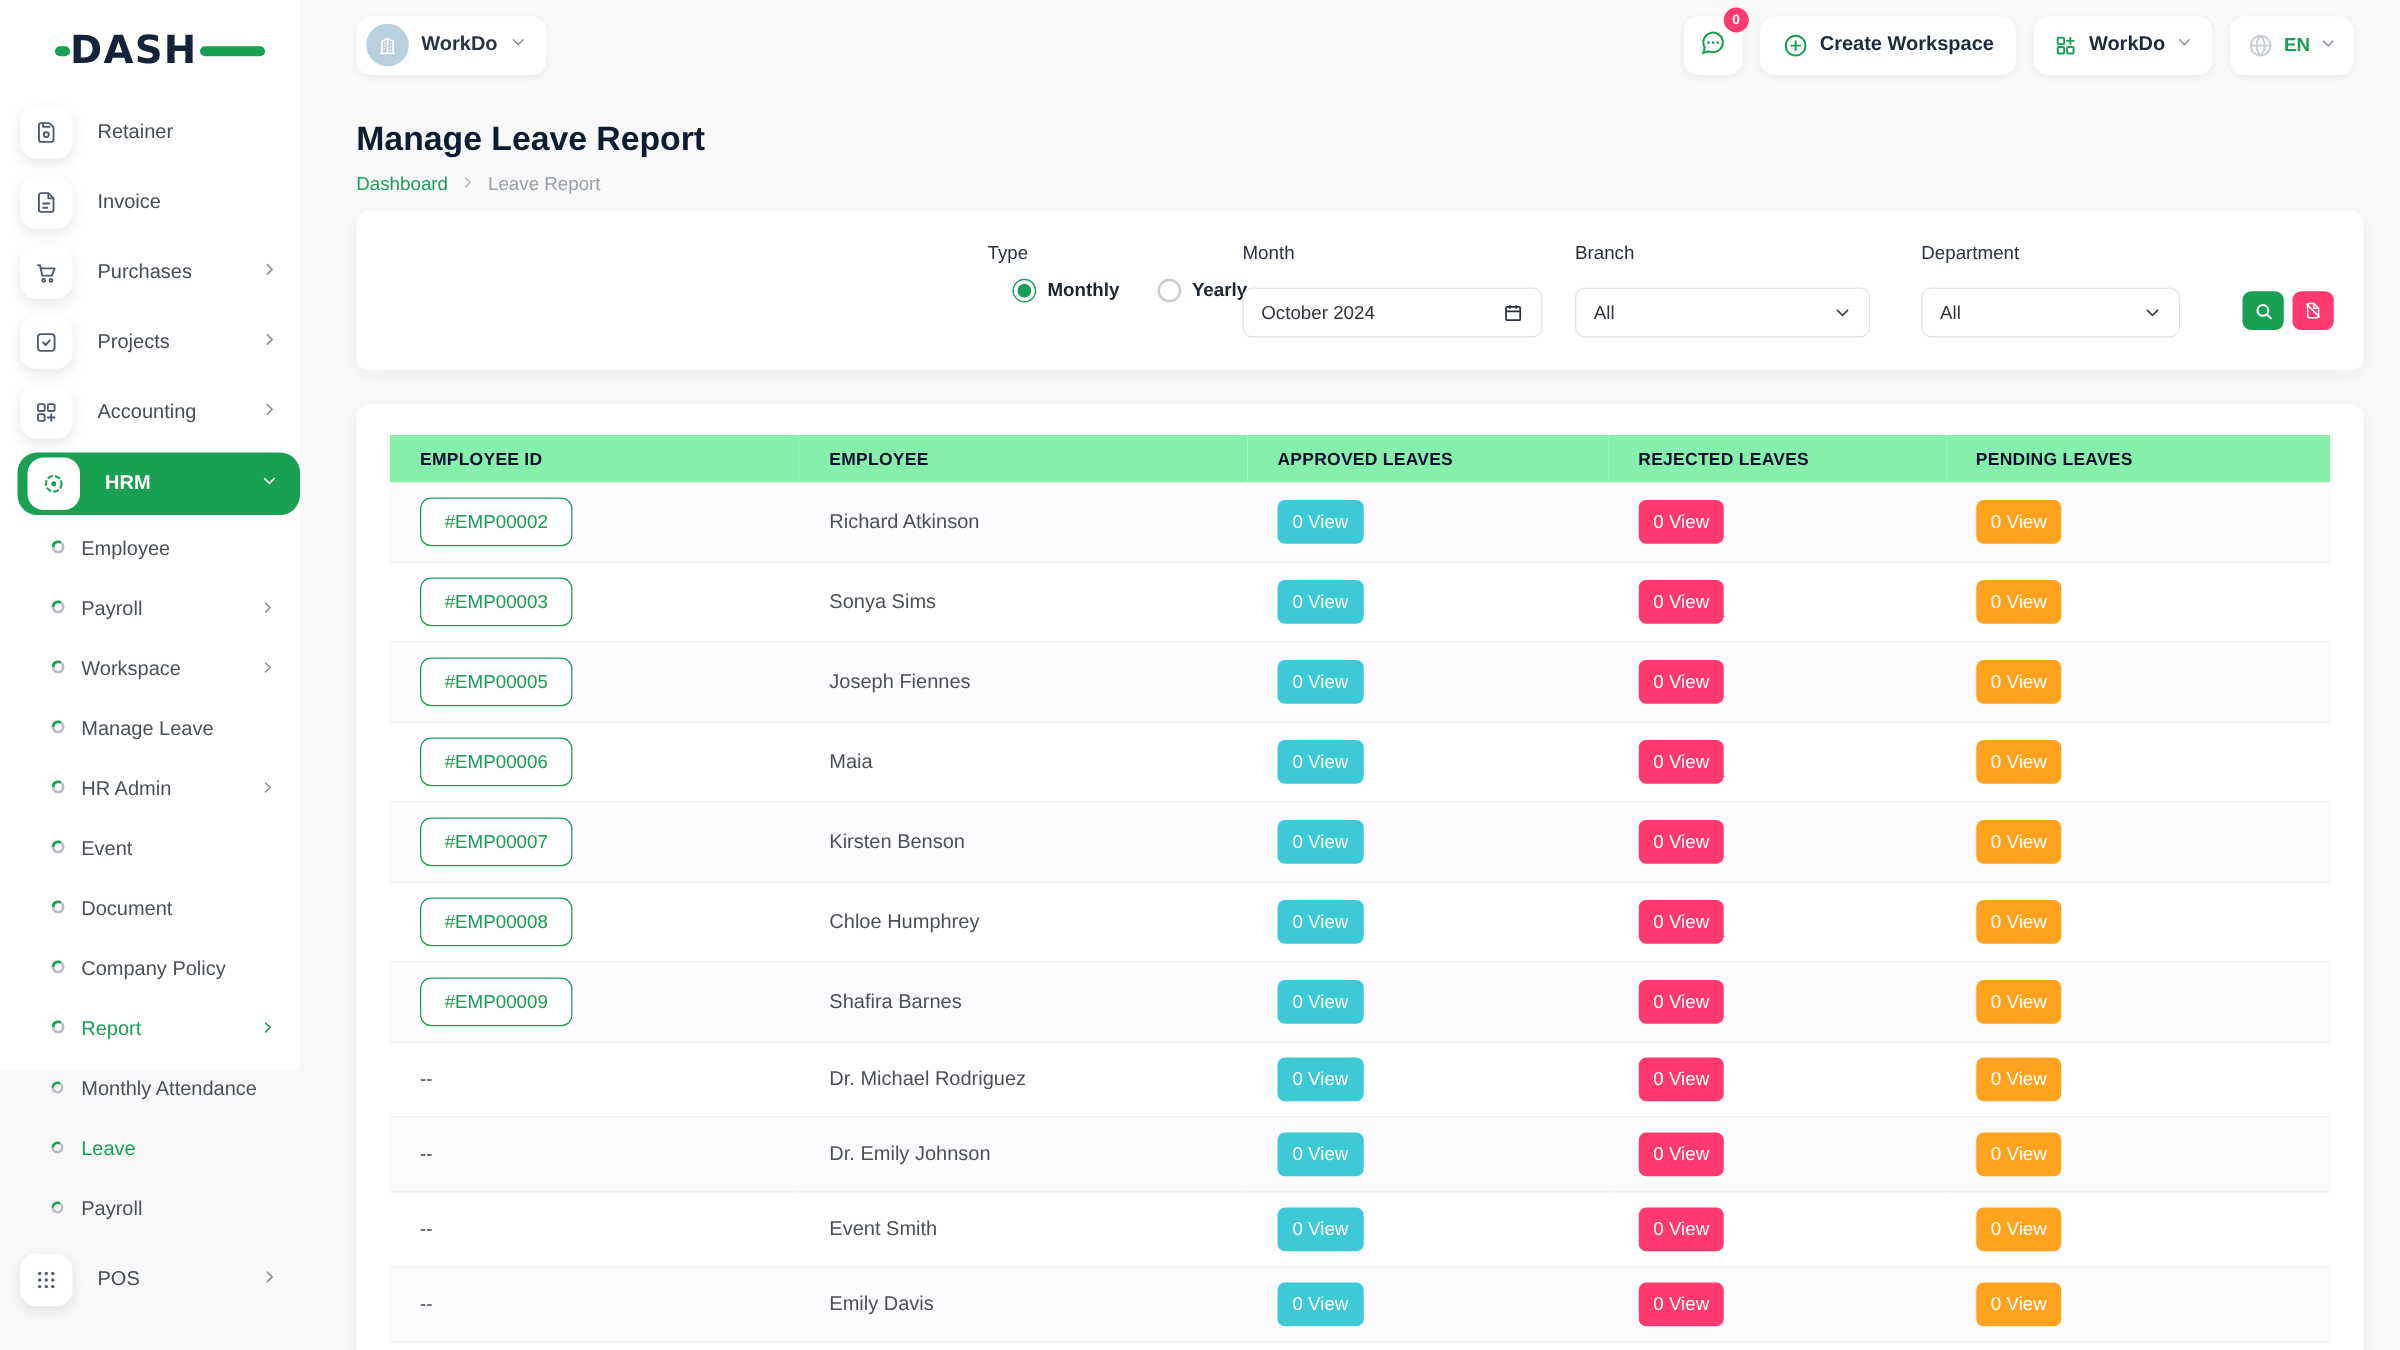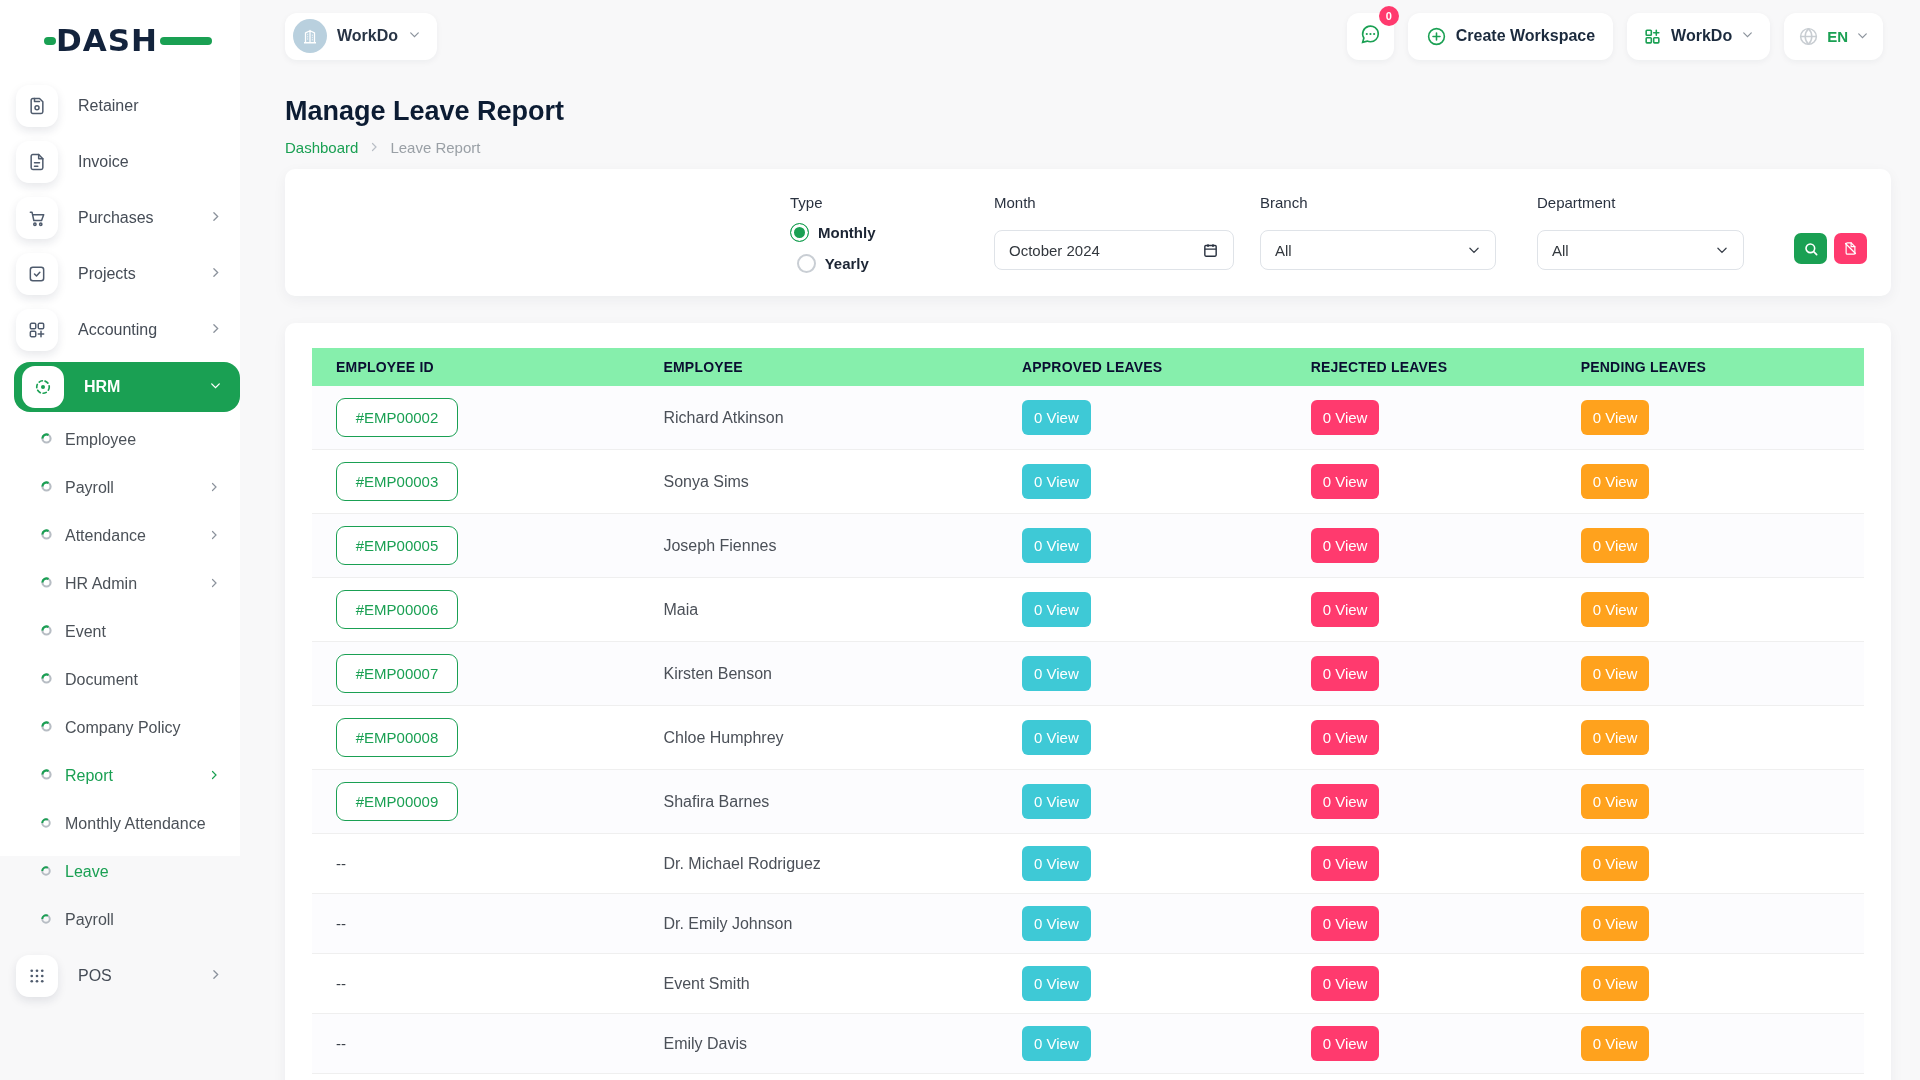--- a/index.html
+++ b/index.html
@@ -56,21 +56,21 @@
   .breadcrumb .bc-sep{color:#b9bec6;}
   .breadcrumb .bc-current{color:var(--muted);}
 
   
   .filter-card{position:relative;margin-top:13px;height:127px;background:#fff;border-radius:10px;box-shadow:0 4px 14px rgba(20,30,60,.05);}
   .f-label{position:absolute;top:25px;font-size:15px;color:#2a3240;}
   .lbl-type{left:505px;}
   .lbl-month{left:709px;}
   .lbl-branch{left:975px;}
   .lbl-dept{left:1252px;}
-  .radio-row{position:absolute;left:505px;top:54px;display:flex;align-items:center;gap:12px;flex-direction:column;}
+  .radio-row{position:absolute;left:525px;top:54px;display:flex;align-items:center;gap:30px;}
   .radio{display:flex;align-items:center;gap:9px;cursor:pointer;font-size:15px;font-weight:700;color:#1c2534;}
   .rdot{width:19px;height:19px;border-radius:50%;}
   .rdot.on{background:var(--primary);box-shadow:inset 0 0 0 3px #fff,inset 0 0 0 9px var(--primary);border:1px solid var(--primary);}
   .rdot.off{background:#fff;border:2px solid #c9ced4;}
   .f-control{position:absolute;top:61px;height:40px;background:#fff;border:1px solid #dfe3e8;border-radius:8px;display:flex;align-items:center;padding:0 14px;font-size:15px;color:#32373d;cursor:pointer;}
   .ctl-month{left:709px;width:240px;}
   .ctl-branch{left:975px;width:236px;}
   .ctl-dept{left:1252px;width:207px;}
   .f-control .grow{flex:1;}
   .f-btn{position:absolute;top:64px;width:33px;height:31px;border-radius:7px;border:none;display:flex;align-items:center;justify-content:center;color:#fff;cursor:pointer;}
@@ -206,24 +206,31 @@
         <span class="lbl">Payroll</span>
         <span class="chev"><svg width="12" height="12" viewBox="0 0 24 24" fill="none" stroke="currentColor" stroke-width="2.4" stroke-linecap="round">
               <path d="M9 5l7 7-7 7"></path>
             </svg></span>
       </div>
       <div class="sub-item">
         <span class="bullet"><svg width="13" height="13" viewBox="0 0 16 16" fill="none">
               <circle cx="8" cy="8" r="5" stroke="#b7bdc4" stroke-width="2.6"></circle>
               <path d="M3 8a5 5 0 0 1 7.5-4.3" stroke="#1aa053" stroke-width="2.6"></path>
             </svg></span>
-        <span class="lbl">Attendance</span>
+        <span class="lbl">Workspace</span>
         <span class="chev"><svg width="12" height="12" viewBox="0 0 24 24" fill="none" stroke="currentColor" stroke-width="2.4" stroke-linecap="round">
               <path d="M9 5l7 7-7 7"></path>
             </svg></span>
+      </div>
+      <div class="sub-item">
+        <span class="bullet"><svg width="13" height="13" viewBox="0 0 16 16" fill="none">
+              <circle cx="8" cy="8" r="5" stroke="#b7bdc4" stroke-width="2.6"></circle>
+              <path d="M3 8a5 5 0 0 1 7.5-4.3" stroke="#1aa053" stroke-width="2.6"></path>
+            </svg></span>
+        <span class="lbl">Manage Leave</span>
       </div>
       <div class="sub-item">
         <span class="bullet"><svg width="13" height="13" viewBox="0 0 16 16" fill="none">
               <circle cx="8" cy="8" r="5" stroke="#b7bdc4" stroke-width="2.6"></circle>
               <path d="M3 8a5 5 0 0 1 7.5-4.3" stroke="#1aa053" stroke-width="2.6"></path>
             </svg></span>
         <span class="lbl">HR Admin</span>
         <span class="chev"><svg width="12" height="12" viewBox="0 0 24 24" fill="none" stroke="currentColor" stroke-width="2.4" stroke-linecap="round">
               <path d="M9 5l7 7-7 7"></path>
             </svg></span>

